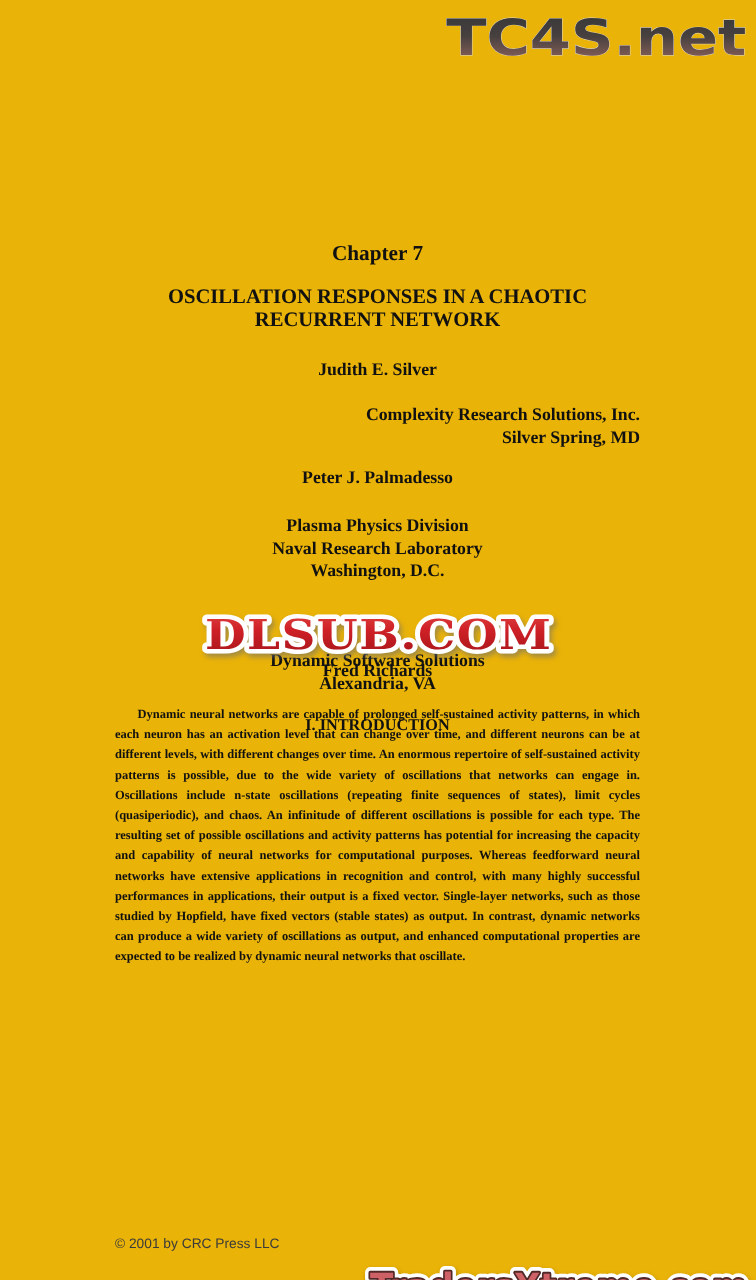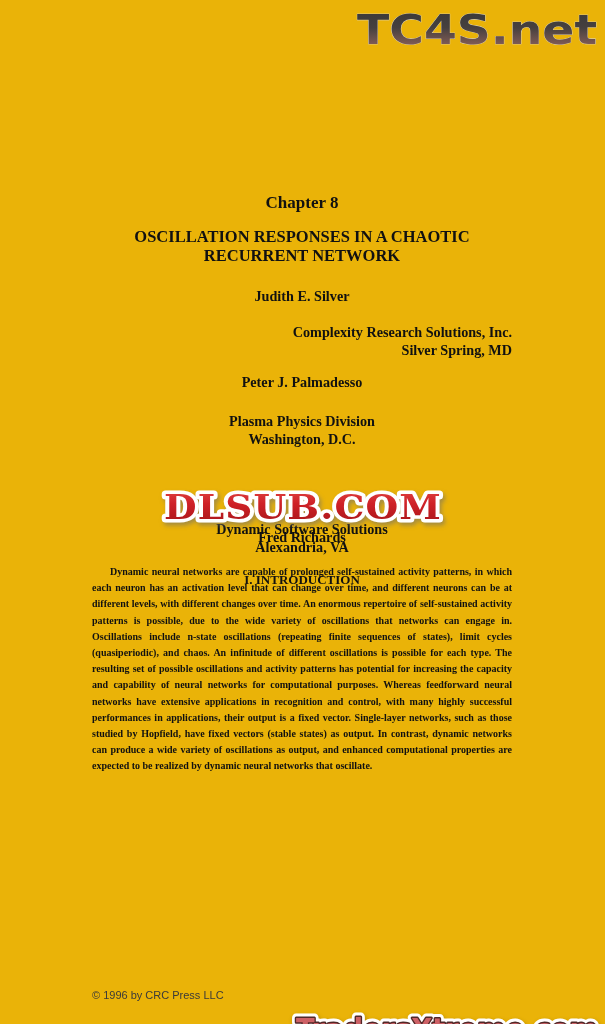--- a/index.html
+++ b/index.html
@@ -60,36 +60,37 @@
           <stop offset="0%" stop-color="#383838"></stop>
           <stop offset="45%" stop-color="#46403f"></stop>
           <stop offset="80%" stop-color="#7d5a54"></stop>
           <stop offset="100%" stop-color="#8e6058"></stop>
         </linearGradient>
       </defs>
       <text x="125" y="40" text-anchor="middle" textLength="240" lengthAdjust="spacingAndGlyphs" font-family="DejaVu Sans, sans-serif" font-weight="bold" font-size="40" fill="url(#tc4sGrad)" stroke="#d9d9d9" stroke-width="0.6" paint-order="stroke">TC4S.net</text>
     </svg>
   </div>
 
-  <div class="doc-block chapter-heading">Chapter 8</div>
+  <div class="doc-block chapter-heading">Chapter 7</div>
 
   <div class="doc-block paper-title">
     <div>OSCILLATION RESPONSES IN A CHAOTIC</div>
     <div>RECURRENT NETWORK</div>
   </div>
 
   <div class="doc-block author-name author-1">Judith E. Silver</div>
   <div class="doc-block affiliation aff-1">
     <div>Complexity Research Solutions, Inc.</div>
     <div>Silver Spring, MD</div>
   </div>
 
   <div class="doc-block author-name author-2">Peter J. Palmadesso</div>
   <div class="doc-block affiliation aff-2">
     <div>Plasma Physics Division</div>
+    <div>Naval Research Laboratory</div>
     <div>Washington, D.C.</div>
   </div>
 
   <div class="doc-block author-name author-3">Fred Richards</div>
   <div class="doc-block affiliation aff-3">
     <div>Dynamic Software Solutions</div>
     <div>Alexandria, VA</div>
   </div>
 
   <div class="logo-mid">
@@ -102,21 +103,21 @@
         </linearGradient>
       </defs>
       <text x="147" y="35" text-anchor="middle" textLength="278" lengthAdjust="spacingAndGlyphs" font-family="DejaVu Serif, serif" font-weight="bold" font-size="33" letter-spacing="1" fill="url(#dlsubGrad)" stroke="#ffffff" stroke-width="7" paint-order="stroke" stroke-linejoin="round">DLSUB.COM</text>
     </svg>
   </div>
 
   <div class="doc-block section-heading">I. INTRODUCTION</div>
 
   <div class="doc-block body-paragraph">Dynamic neural networks are capable of prolonged self-sustained activity patterns, in which each neuron has an activation level that can change over time, and different neurons can be at different levels, with different changes over time. An enormous repertoire of self-sustained activity patterns is possible, due to the wide variety of oscillations that networks can engage in.  Oscillations include n-state oscillations (repeating finite sequences of states), limit cycles (quasiperiodic), and chaos.  An infinitude of different oscillations is possible for each type.  The resulting set of possible oscillations and activity patterns has potential for increasing the capacity and capability of neural networks for computational purposes.  Whereas feedforward neural networks have extensive applications in recognition and control, with many highly successful performances in applications, their output is a fixed vector.  Single-layer networks, such as those studied by Hopfield, have fixed vectors (stable states) as output. In contrast, dynamic networks can produce a wide variety of oscillations as output, and enhanced computational properties are expected to be realized by dynamic neural networks that oscillate.</div>
 
-  <div class="footer-copyright">© 1996 by CRC Press LLC</div>
+  <div class="footer-copyright">© 2001 by CRC Press LLC</div>
 
   <div class="logo-bottom">
     <svg width="314" height="46" viewBox="0 0 314 46" class="logo-svg-glow">
       <text x="157" y="34" text-anchor="middle" textLength="302" lengthAdjust="spacingAndGlyphs" font-family="DejaVu Sans, sans-serif" font-weight="bold" font-size="30" fill="#c75b5e" stroke="#ffffff" stroke-width="9" paint-order="stroke" stroke-linejoin="round">TradersXtreme.com</text>
       <text x="157" y="34" text-anchor="middle" textLength="302" lengthAdjust="spacingAndGlyphs" font-family="DejaVu Sans, sans-serif" font-weight="bold" font-size="30" fill="#cd6166" stroke="#512828" stroke-width="3" paint-order="stroke" stroke-linejoin="round">TradersXtreme.com</text>
     </svg>
   </div>
 
 </div>
 

